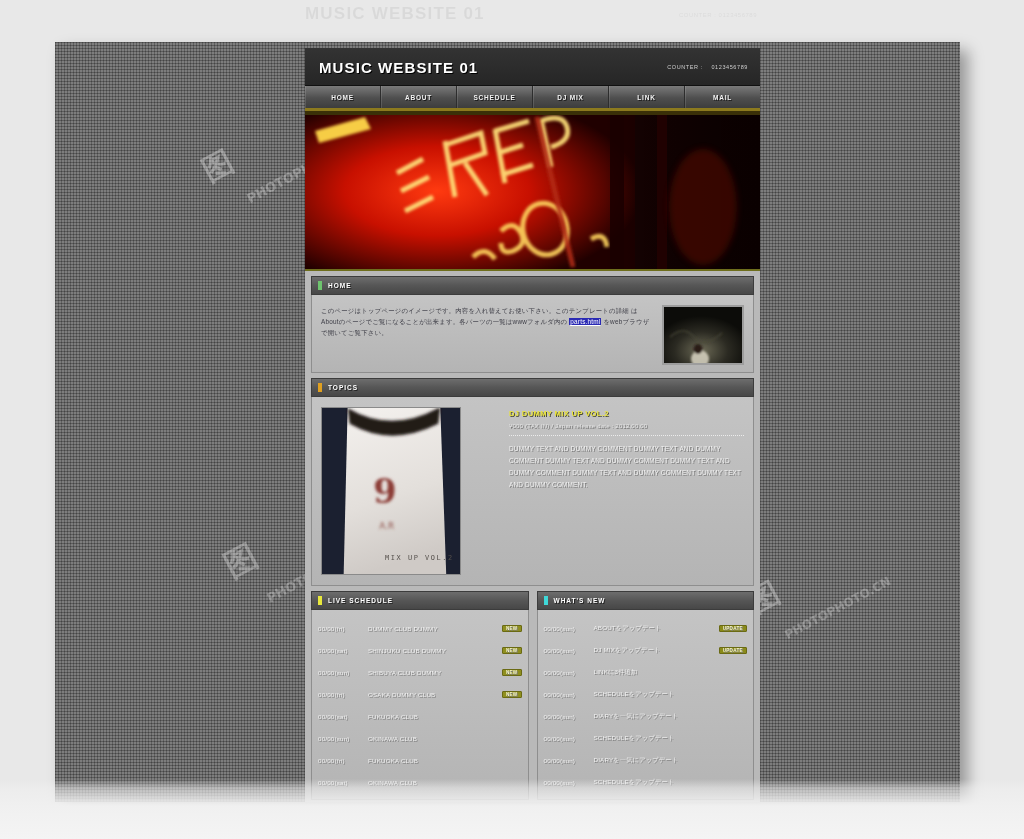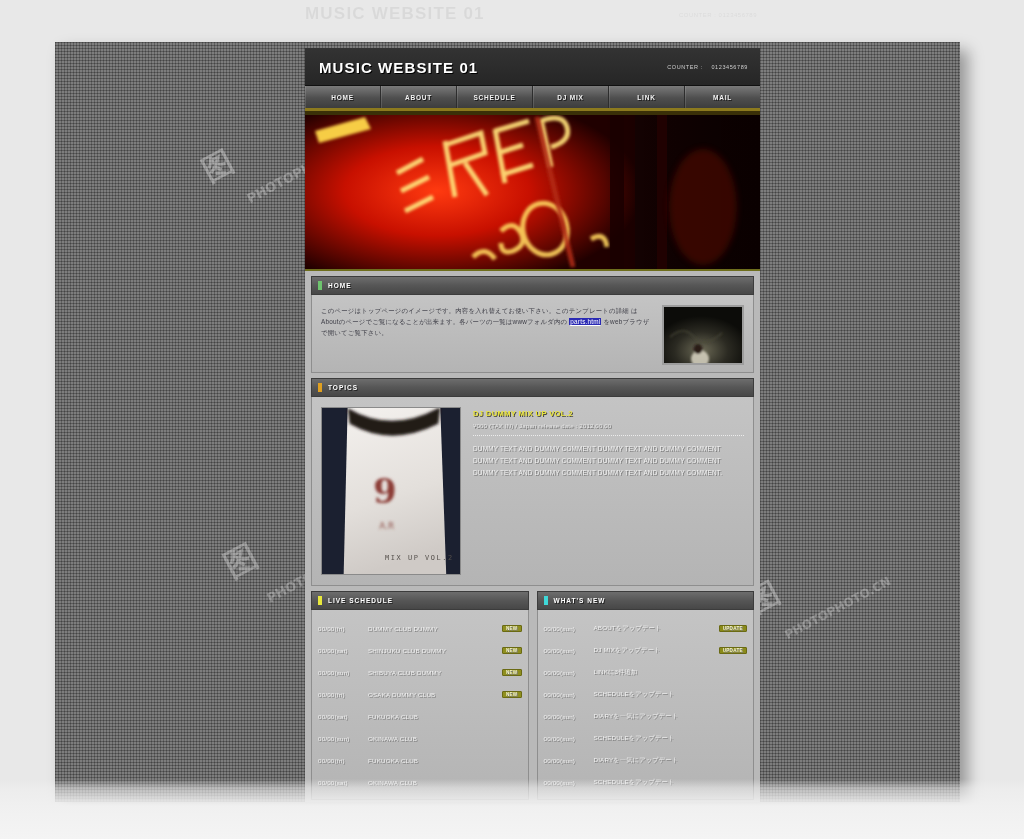--- a/index.html
+++ b/index.html
@@ -97,21 +97,21 @@
     position:relative;
   }
   .panel-home { display:flex; gap:10px; height:78px; }
   .home-text { flex:1; color:#3d3d46; font-size:6.4px; line-height:1.75; letter-spacing:.2px; }
   .home-link { background:#2a2ab4; color:#fff; text-decoration:underline; padding:0 1px; }
   .home-thumb { width:82px; height:60px; border:2px solid #9d9d9d; flex:0 0 auto; }
 
   
   .panel-topics { display:flex; gap:12px; }
   .cd-cover { width:140px; height:168px; border:1px solid #8a8a8a; flex:0 0 auto; position:relative; overflow:hidden; }
-  .topic-body { flex:1; padding-top:2px; }
+  .topic-body { flex:1; padding-top:2px;margin-left:36px; }
   .topic-title { color:#e9e33a; font-size:7.5px; font-weight:bold; letter-spacing:.4px; text-shadow:1px 1px 0 #4a4a3a; }
   .topic-meta { color:#e3e3e3; font-size:6px; margin-top:5px; letter-spacing:.2px; text-shadow:1px 1px 0 #6a6a6a; }
   .topic-dots { border-top:1px dotted #ececec; margin:6px 0 7px 0; }
   .topic-text { color:#f0f0f0; font-size:6.4px; line-height:1.85; letter-spacing:.2px; text-shadow:1px 1px 0 #777; }
 
   
   .two-col { display:flex; gap:8px; margin:5px 6px 0 6px; }
   .col { flex:1; }
   .col .sec-bar { margin:0; }
   .col .panel { margin:0; padding:7px 6px 6px 6px; }

